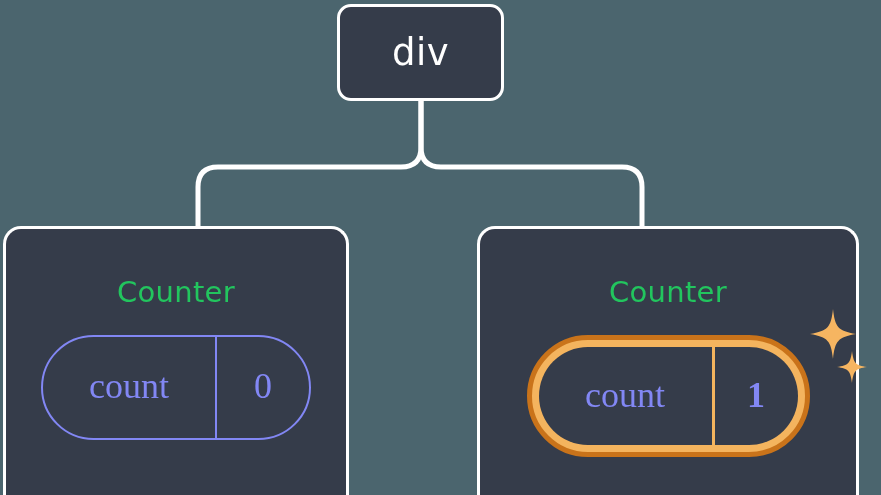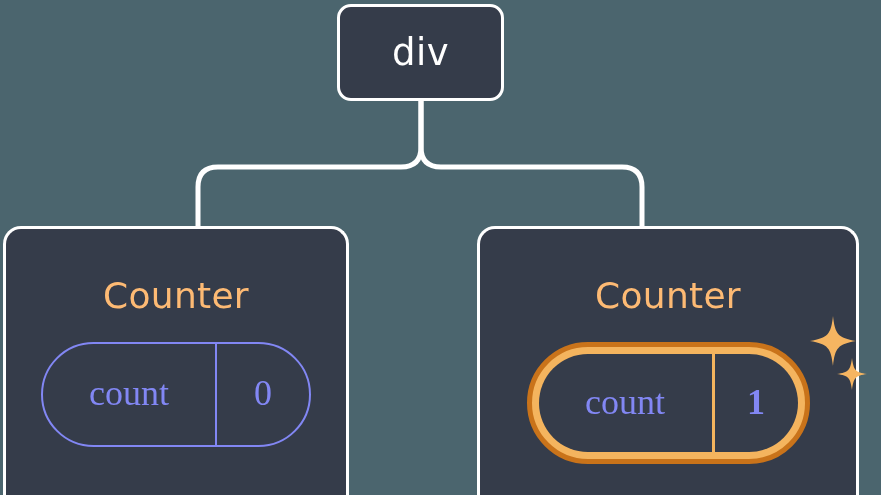--- a/index.html
+++ b/index.html
@@ -68,22 +68,22 @@
     left: 3px;
     top: 226px;
     width: 346px;
   }
   #node-counter-right {
     left: 477px;
     top: 226px;
     width: 382px;
   }
   .child-node .node-title {
-    font-size: 36px;
-    color: #fdba74;
+    font-size: 29px;
+    color: #22c55e;
     letter-spacing: 0.3px;
     line-height: 1;
     margin-top: 49px;
   }
 
   
   .pill-wrap {
     position: relative;
     margin-top: 28px;
     display: flex;

